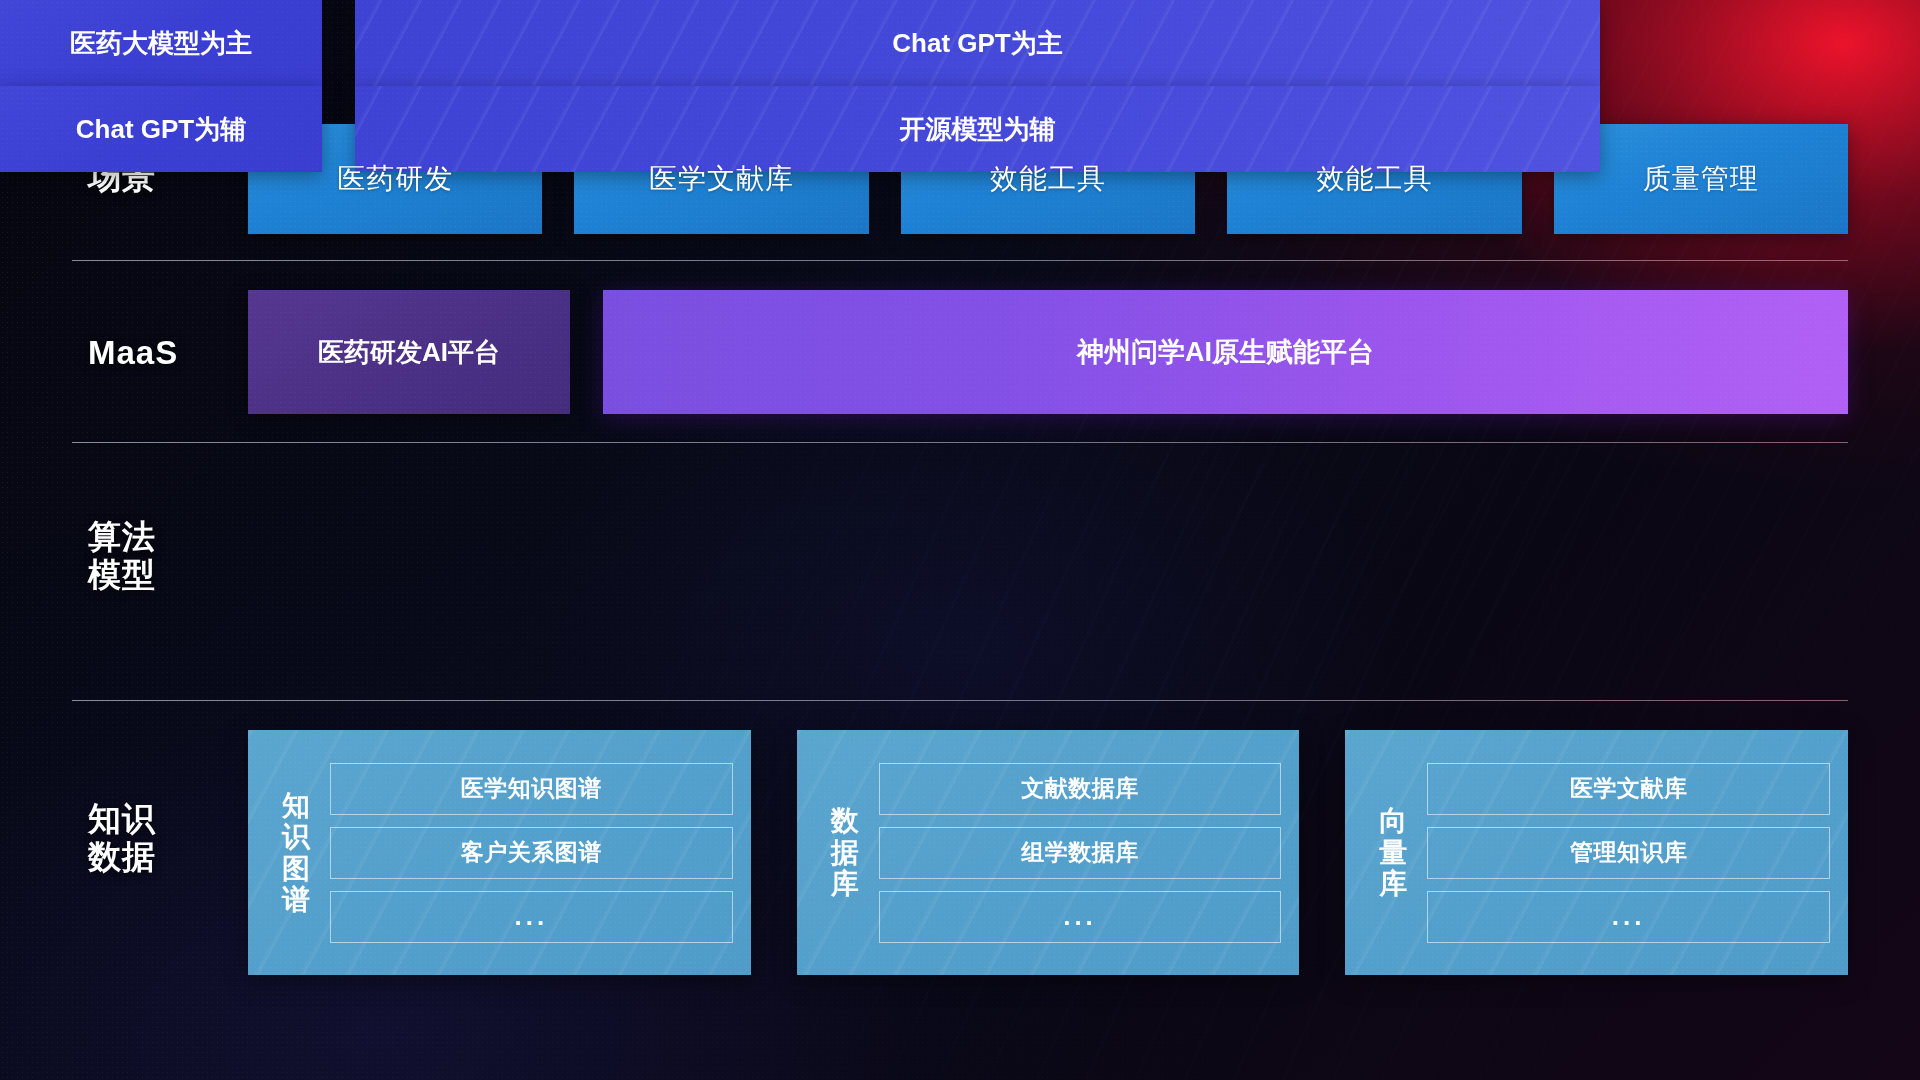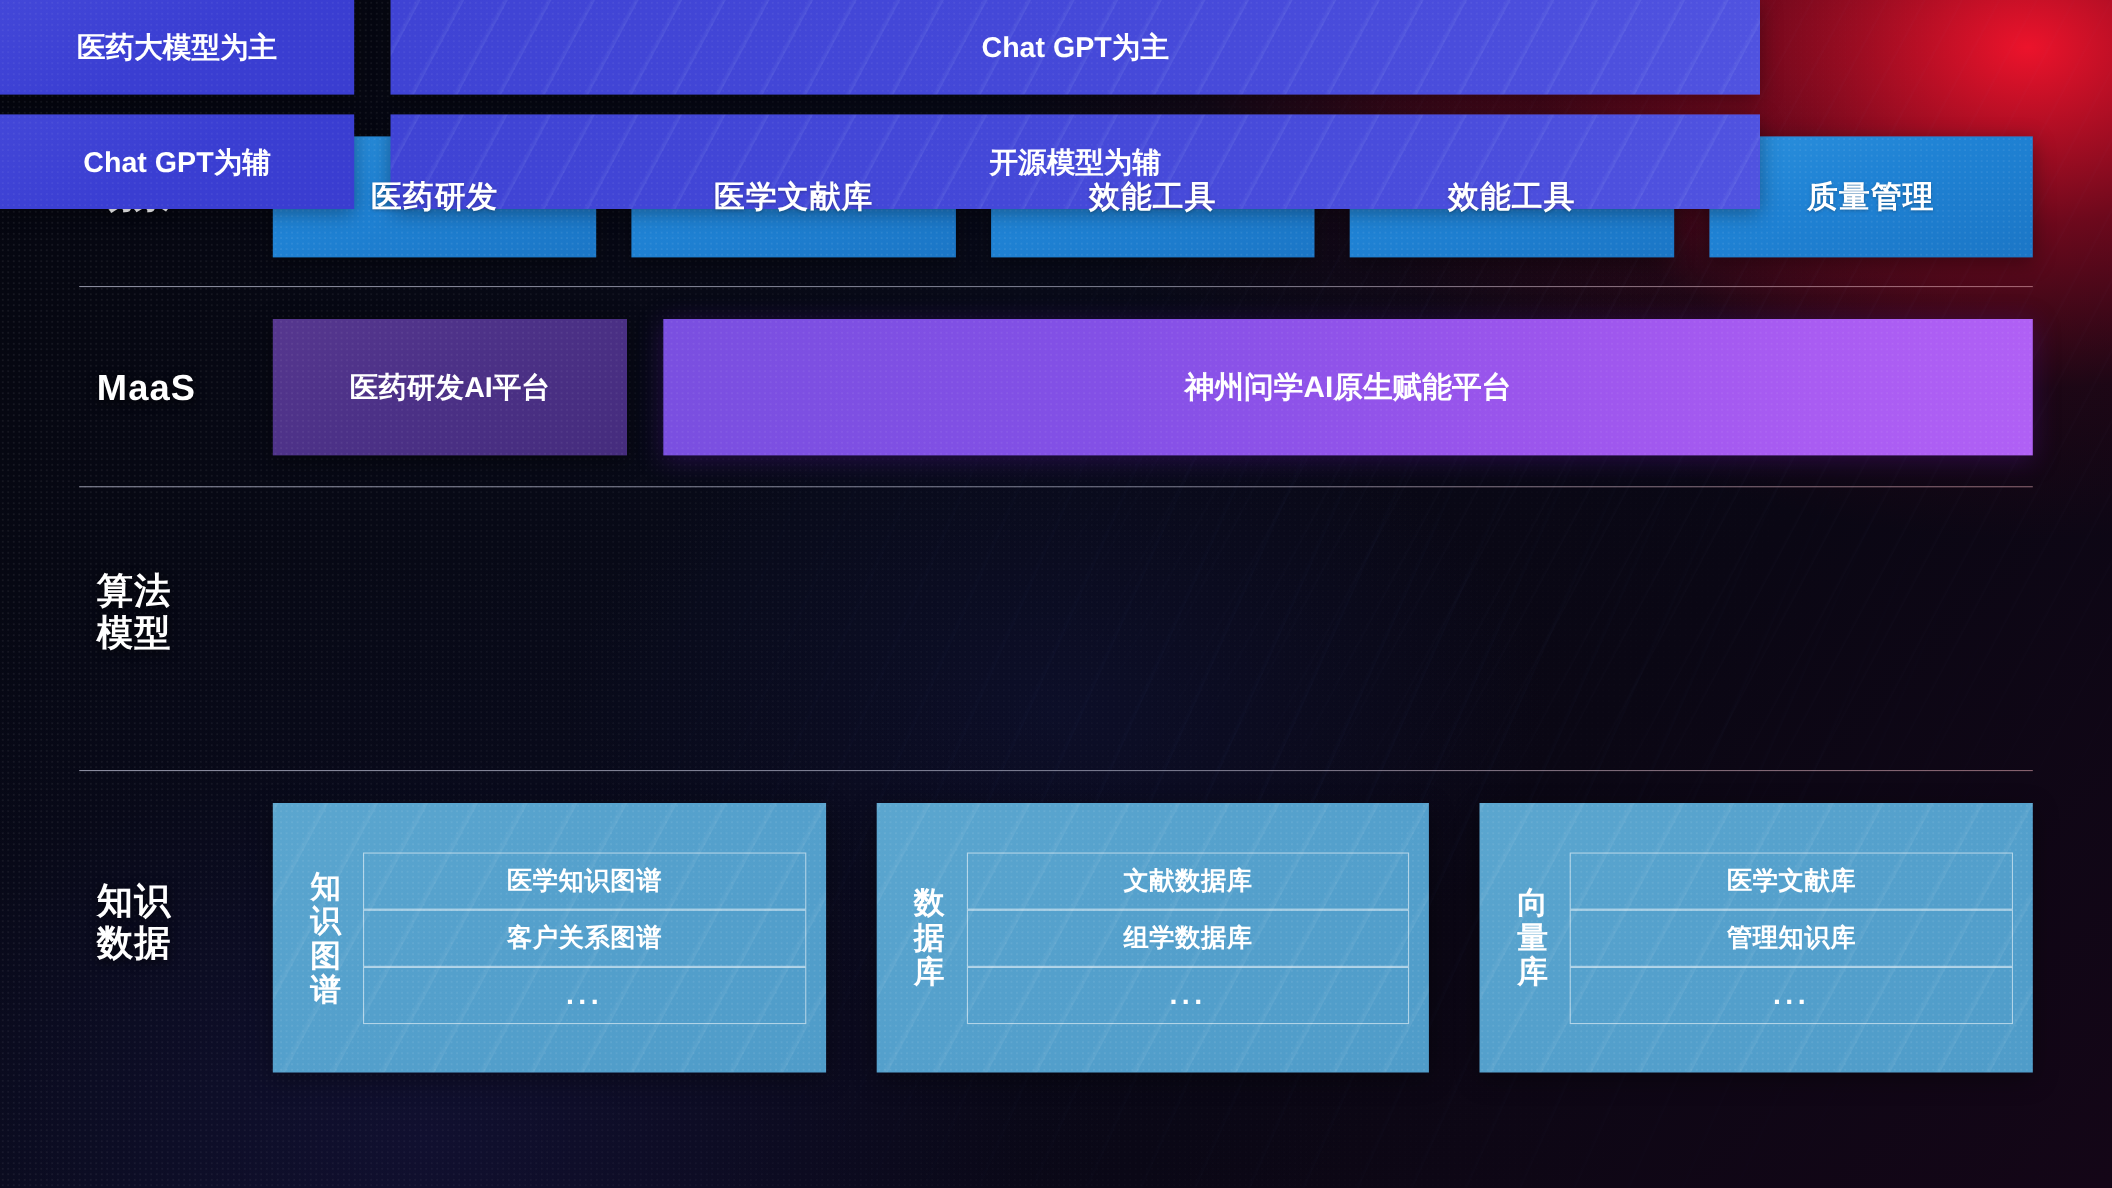--- a/index.html
+++ b/index.html
@@ -56,21 +56,21 @@
   }
   .divider{ position:absolute; left:72px; width:1776px; height:1px;
     background:linear-gradient(90deg, rgba(188,190,210,.72) 0%, rgba(186,188,208,.60) 55%, rgba(230,170,180,.55) 100%); }
 
   
   #row-apps{ left:248px; top:124px; width:1600px; height:110px; gap:32px; }
   .appbox{
     flex:1 1 0; height:110px;
     background:linear-gradient(160deg,#2b90dd 0%,#1f82d4 42%,#1b76c6 100%);
     display:flex; align-items:center; justify-content:center;
-    color:#fff; font-size:28px; font-weight:bold; letter-spacing:1px;
+    color:#fff; font-size:28px; font-weight:normal; letter-spacing:1px;
     box-shadow:0 4px 18px rgba(0,0,0,.38);
     position:relative; overflow:hidden;
   }
   .appbox::after{ content:""; position:absolute; inset:0;
     background-image:radial-gradient(rgba(255,255,255,.16) .6px, transparent .7px);
     background-size:5px 5px; opacity:.45; }
   .appbox span{ position:relative; z-index:2; text-shadow:0 1px 3px rgba(0,0,0,.28); }
 
   
   #row-maas{ left:248px; top:290px; width:1600px; height:124px; }
@@ -89,21 +89,21 @@
     box-shadow:0 4px 22px rgba(90,20,160,.35); position:relative; overflow:hidden;
   }
   .maas-left::after,.maas-right::after{ content:""; position:absolute; inset:0;
     background-image:radial-gradient(rgba(255,255,255,.14) .6px, transparent .7px);
     background-size:5px 5px; opacity:.4; }
   .maas-left span,.maas-right span{ position:relative; z-index:2; }
 
   
   #row-algo{ left:248px; top:472px; width:1600px; height:162px; display:block; }
   .algorow{ display:flex; height:86px; }
-  .algorow + .algorow{ margin-top:18px; }
+  .algorow + .algorow{ }
   .algo-left{
     width:322px; margin-right:33px;
     background:linear-gradient(150deg,#4347d8 0%,#3a3ed2 50%,#3a3dd0 100%);
     display:flex; align-items:center; justify-content:center;
     color:#fff; font-size:26px; font-weight:bold;
     box-shadow:0 4px 18px rgba(0,0,0,.35); position:relative; overflow:hidden;
   }
   .algo-right{
     flex:1 1 auto;
     background:linear-gradient(96deg,#3f43d4 0%,#4448d8 45%,#4a4ddc 78%,#5053e0 100%);
@@ -128,21 +128,21 @@
   .kpanel::after{ content:""; position:absolute; inset:0;
     background-image:radial-gradient(rgba(255,255,255,.16) .6px, transparent .7px);
     background-size:5px 5px; opacity:.45; pointer-events:none; }
   .kpanel::before{ content:""; position:absolute; inset:0;
     background:repeating-linear-gradient(-62deg, rgba(255,255,255,0) 0 34px, rgba(255,255,255,.07) 35px, rgba(255,255,255,0) 40px); }
   .ktitle{
     width:68px; flex:0 0 68px; z-index:2;
     display:flex; flex-direction:column; align-items:center; justify-content:center;
     color:#fff; font-size:28px; font-weight:bold; line-height:1.12; letter-spacing:0;
   }
-  .kitems{ flex:1 1 auto; display:flex; flex-direction:column; justify-content:center; z-index:2;text-align:right; }
+  .kitems{ flex:1 1 auto; display:flex; flex-direction:column; justify-content:center; gap:12px; z-index:2;text-align:right; }
   .kitem{
     height:52px; border:1px solid rgba(255,255,255,.55);
     display:flex; align-items:center; justify-content:center;
     color:#fff; font-size:23px; font-weight:bold; letter-spacing:.5px;
   }
   .kitem.ellipsis{ font-size:26px; letter-spacing:4px; }
 </style>
 </head>
 <body>
 

